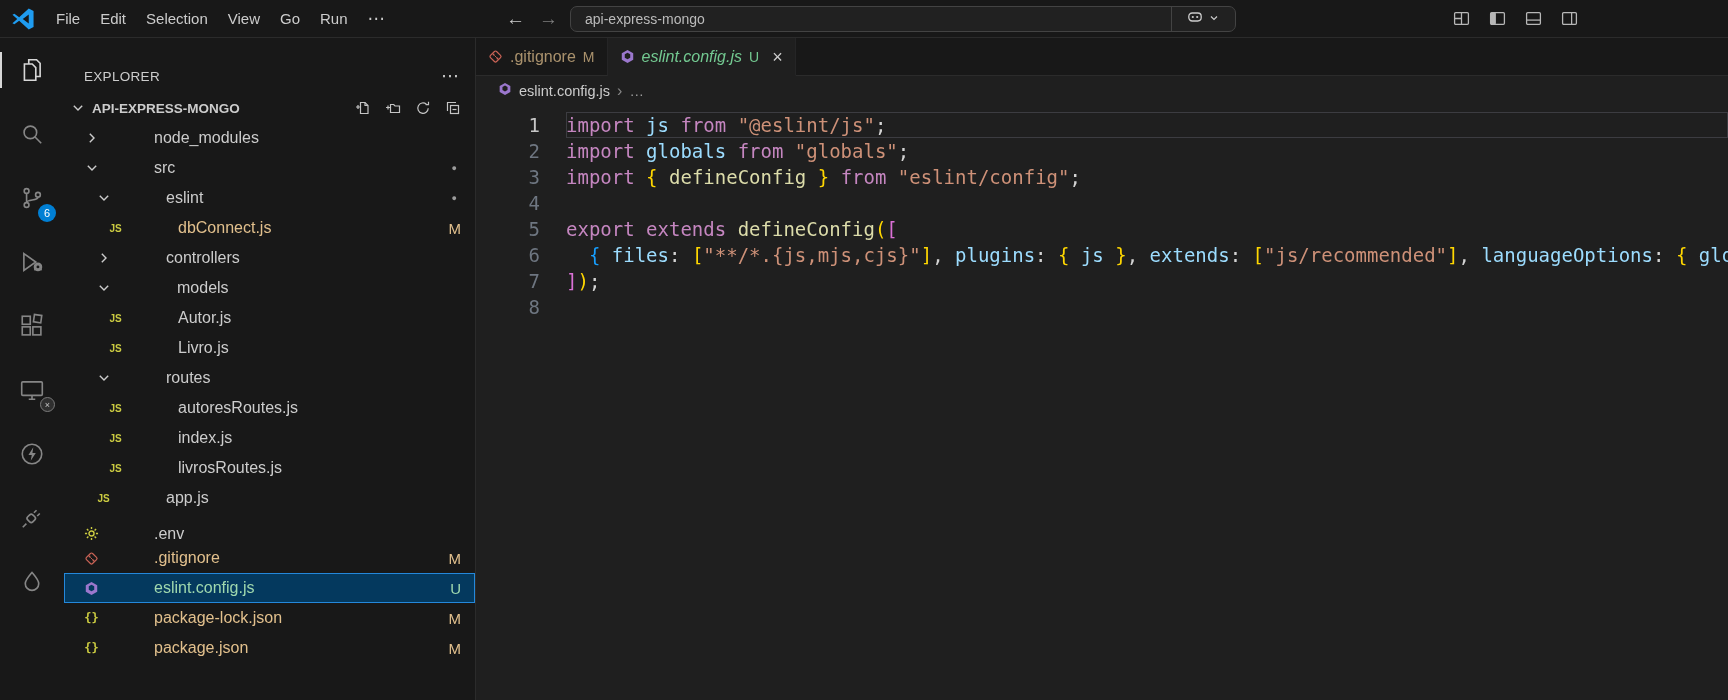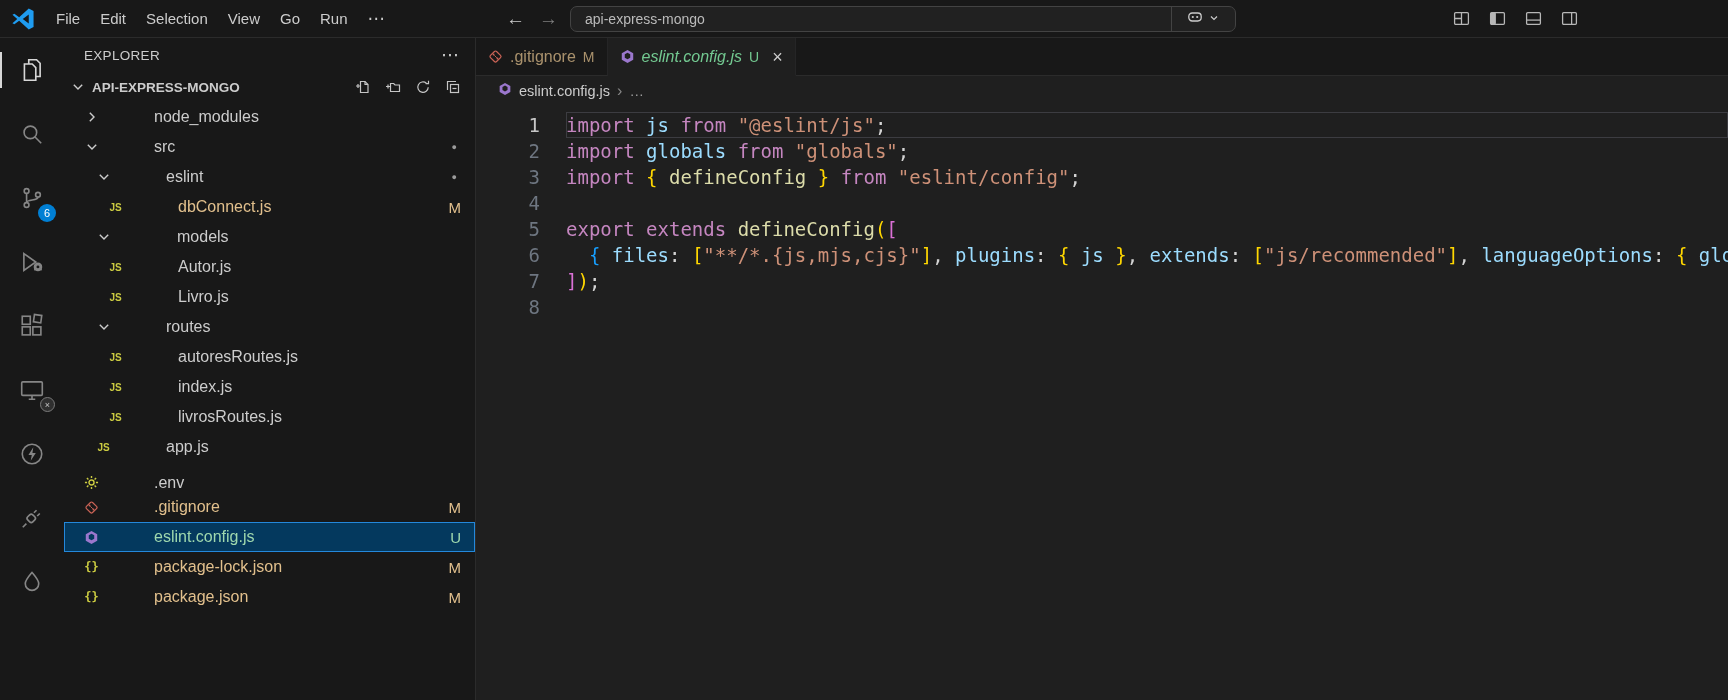--- a/index.html
+++ b/index.html
@@ -29,21 +29,21 @@
   .ab-item{height:64px;display:flex;align-items:center;justify-content:center;position:relative;color:#868686;cursor:pointer;}
   .ab-item.active{color:#d7d7d7;}
   .ab-item.active::before{content:"";position:absolute;left:0;top:14px;bottom:14px;width:2px;background:#d7d7d7;}
   .ab-item svg{display:block;}
   .ab-badge{position:absolute;font-weight:400;}
   .ab-badge.scm{right:8px;bottom:8px;min-width:18px;height:18px;border-radius:10px;background:#007FD4;color:#ffffff;font-size:11px;display:flex;align-items:center;justify-content:center;padding:0 3px;}
   .ab-badge.mini{right:9px;bottom:10px;width:15px;height:15px;border-radius:50%;background:#2f2f2f;border:1px solid #7a7a7a;color:#c5c5c5;font-size:9px;display:flex;align-items:center;justify-content:center;}
 
   
   .sidebar{width:412px;flex:none;background:#181818;border-right:1px solid #2b2b2b;display:flex;flex-direction:column;overflow:hidden;}
-  .pane-header{height:34px;display:flex;align-items:center;padding:0 16px 0 20px;flex:none;}
+  .pane-header{height:34px;display:flex;align-items:center;padding:0 16px 0 20px;flex:none;margin-top:21px;}
   .pane-title{font-size:13.5px;color:#cccccc;letter-spacing:.3px;}
   .ph-more{margin-left:auto;font-size:18px;color:#cccccc;cursor:pointer;}
   .section-header{height:30px;display:flex;align-items:center;padding:0 14px 0 4px;flex:none;cursor:pointer;}
   .sec-title{font-weight:700;font-size:13.5px;color:#cccccc;white-space:nowrap;}
   .sec-ic{display:flex;margin-left:14px;color:#c5c5c5;cursor:pointer;}
   .flex{flex:1;}
   #tree{flex:1;overflow:hidden;}
   .trow{height:30px;display:flex;align-items:center;cursor:pointer;white-space:nowrap;}
   .slot{width:19px;height:19px;display:flex;align-items:center;justify-content:center;flex:none;margin-right:5px;}
   .slot svg{display:block;}
@@ -315,20 +315,29 @@
           <span class="tdot">●</span>
         </div>
         <div class="trow mod" style="padding-left: 42px;">
           <span class="slot">
             <span class="fi-js">JS</span>
           </span>
           <span class="tlabel">dbConnect.js</span>
           <span class="flex"></span>
           <span class="tbadge">M</span>
         </div>
+        <div class="trow" style="padding-left: 30px;">
+          <span class="slot">
+            <svg width="16" height="16" viewBox="0 0 16 16" fill="none" stroke="#cccccc" stroke-width="1.4">
+              <path d="M5.8 3.8 10 8 5.8 12.2"></path>
+            </svg>
+          </span>
+          <span class="tlabel">controllers</span>
+          <span class="flex"></span>
+        </div>
         <div class="trow" style="padding-left: 30px; gap: 11px;">
           <span class="slot">
             <svg width="16" height="16" viewBox="0 0 16 16" fill="none" stroke="#cccccc" stroke-width="1.4">
               <path d="M3.8 5.8 8 10 12.2 5.8"></path>
             </svg>
           </span>
           <span class="tlabel">models</span>
           <span class="flex"></span>
         </div>
         <div class="trow" style="padding-left: 42px;">

